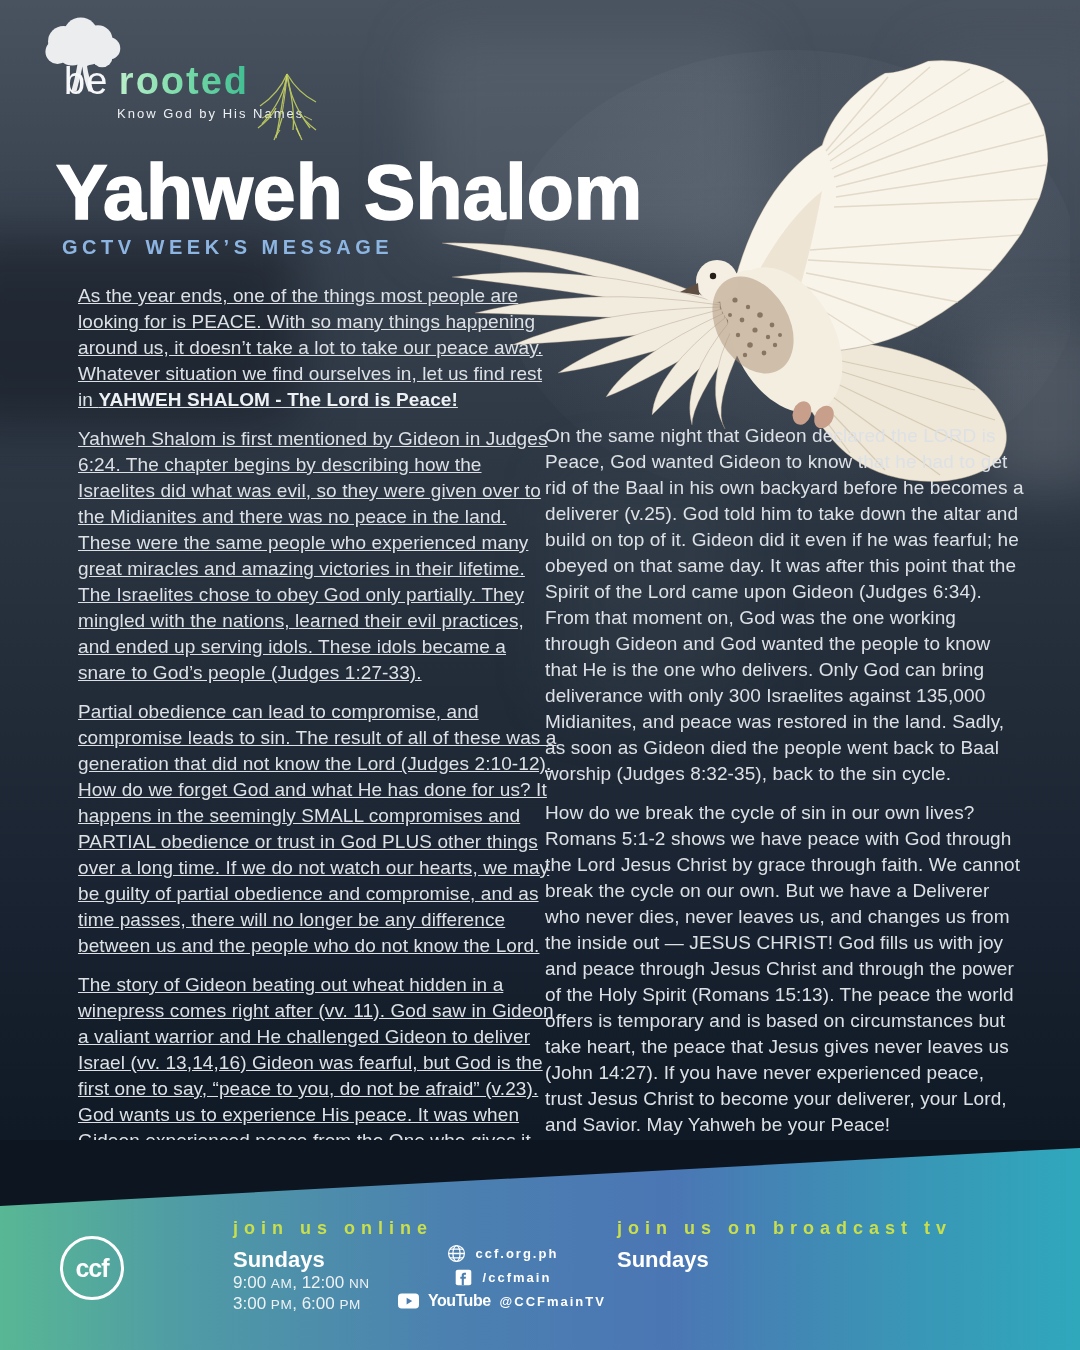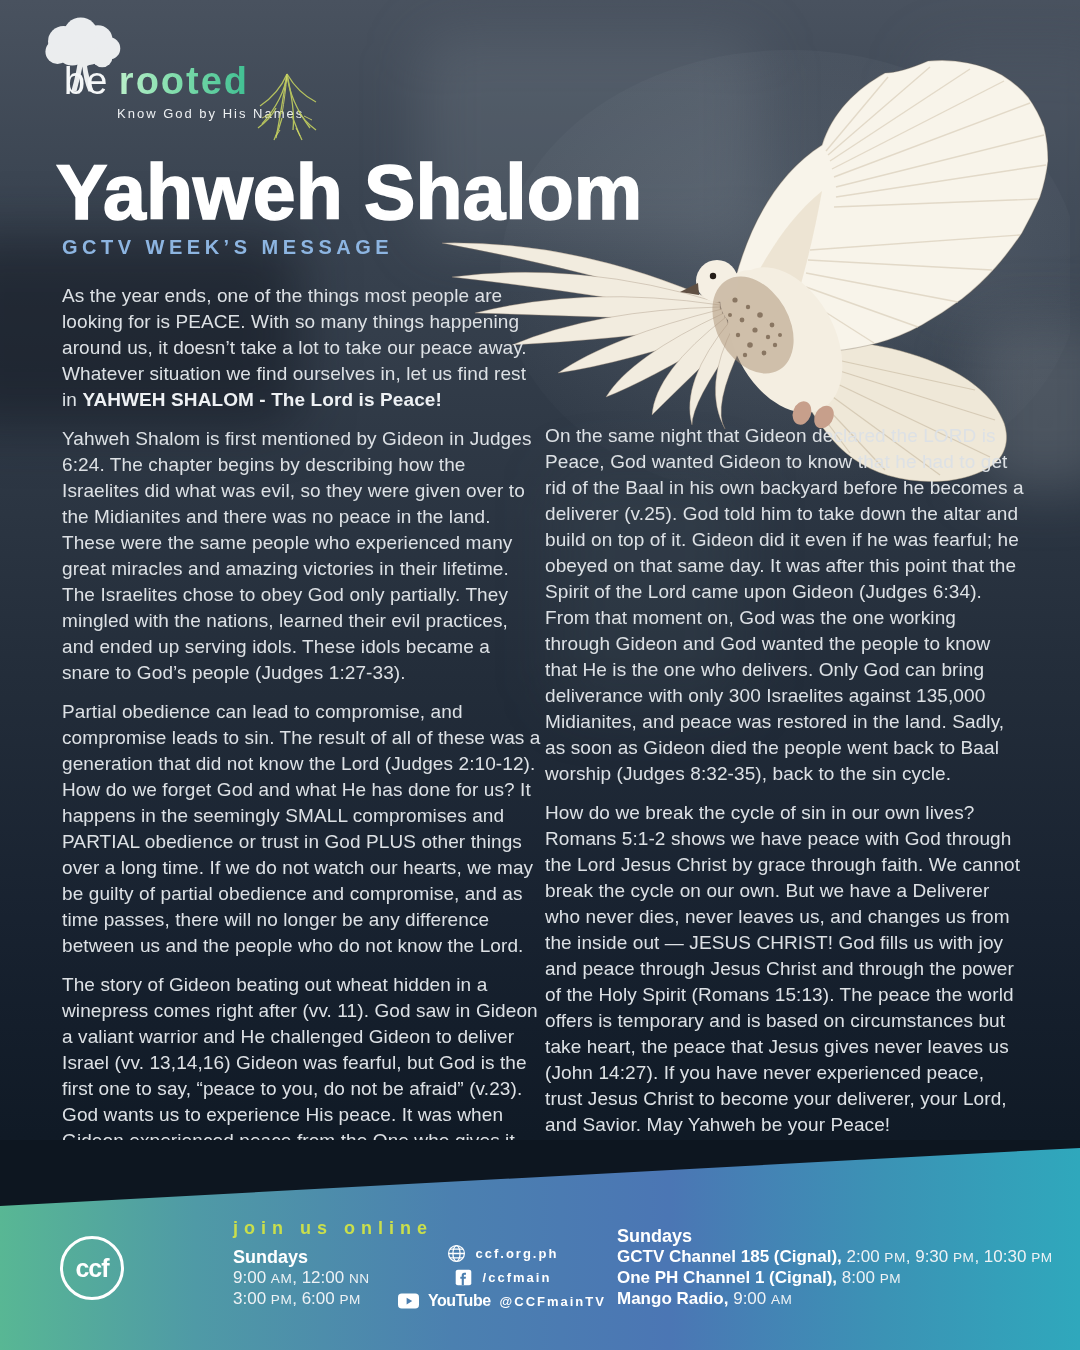--- a/index.html
+++ b/index.html
@@ -28,30 +28,30 @@
   .roots{position:absolute;left:246px;top:68px;width:82px;height:80px;}
   .title{
     position:absolute;left:56px;top:148px;z-index:3;margin:0;
     font-size:77px;font-weight:bold;color:#ffffff;letter-spacing:0;
     -webkit-text-stroke:1.6px #ffffff;white-space:nowrap;
   }
   .subtitle{position:absolute;left:62px;top:236px;z-index:3;font-size:20px;font-weight:bold;letter-spacing:4.5px;color:#8db5e1;white-space:nowrap;}
   .col{position:absolute;z-index:2;width:480px;font-size:19px;line-height:26px;color:#dde1e5;letter-spacing:.1px;}
   .col p{margin:0 0 13px 0;}
   .col .b{font-weight:bold;color:#eef1f4;}
-  .col-left{left:62px;top:283px;}
+  .col-left{left:78px;top:283px;text-decoration:underline;}
   .col-right{left:545px;top:423px;}
   .footer{position:absolute;left:0;top:1140px;width:1080px;height:210px;z-index:4;
     background:linear-gradient(90deg,#58b794 0%,#4f9aa6 18%,#4b80b0 42%,#4b76b4 62%,#3b93b5 82%,#2fa8bc 100%);}
   .footer::before{content:"";position:absolute;left:0;top:0;width:100%;height:66px;
     background:#0d1620;clip-path:polygon(0 0,100% 0,100% 12%,0 100%);}
   .ccf-badge{position:absolute;left:60px;top:96px;width:58px;height:58px;border:3px solid #ffffff;border-radius:50%;
     display:flex;align-items:center;justify-content:center;color:#ffffff;font-size:25px;font-weight:bold;letter-spacing:-1px;}
   .fheading{margin:0;font-size:18px;font-weight:bold;letter-spacing:6px;color:#cadf4b;white-space:nowrap;}
-  .fday{margin-top:8px;font-size:18px;font-weight:bold;color:#ffffff;}
+  .fday{margin-top:8px;font-size:22px;font-weight:bold;color:#ffffff;}
   .ftimes div,.fchannels div{font-size:17px;line-height:20px;color:#eef2f5;white-space:nowrap;}
   .fchannels b{color:#ffffff;}
   .sc{font-size:.8em;letter-spacing:.5px;text-align:center;}
   .online{position:absolute;left:233px;top:78px;}
   .links{position:absolute;left:398px;top:103px;}
   .link-row{display:flex;align-items:center;height:20px;margin-bottom:4px;color:#ffffff;justify-content:center;}
   .link-row .icn{width:21px;height:20px;display:flex;align-items:center;justify-content:center;margin-right:9px;}
   .link-row .lbl{font-size:13px;font-weight:bold;letter-spacing:2px;}
   .yt-word{font-size:16px;font-weight:bold;letter-spacing:-.5px;margin-right:9px;font-stretch:condensed;}
   .broadcast{position:absolute;left:617px;top:78px;}
@@ -239,21 +239,17 @@
               <rect x="0" y="0" width="28" height="20" rx="5" fill="#fff"></rect>
               <path d="M11.5,5.5 L19,10 L11.5,14.5 Z" fill="#4b7fb0"></path>
             </svg>
           </span>
           <span class="yt-word">YouTube</span>
           <span class="lbl">@CCFmainTV</span>
         </div>
       </div>
 
     <div class="broadcast">
+      <h3 class="fheading">join us on broadcast tv</h3>
       <div class="fday">Sundays</div>
-      <div class="fchannels">
-          <div><b>GCTV Channel 185 (Cignal),</b> 2:00 <span class="sc">PM</span>, 9:30 <span class="sc">PM</span>, 10:30 <span class="sc">PM</span></div>
-          <div><b>One PH Channel 1 (Cignal),</b> 8:00 <span class="sc">PM</span></div>
-          <div><b>Mango Radio,</b> 9:00 <span class="sc">AM</span></div>
-        </div>
     </div>
   </div>
 </div>
 
 </body></html>

